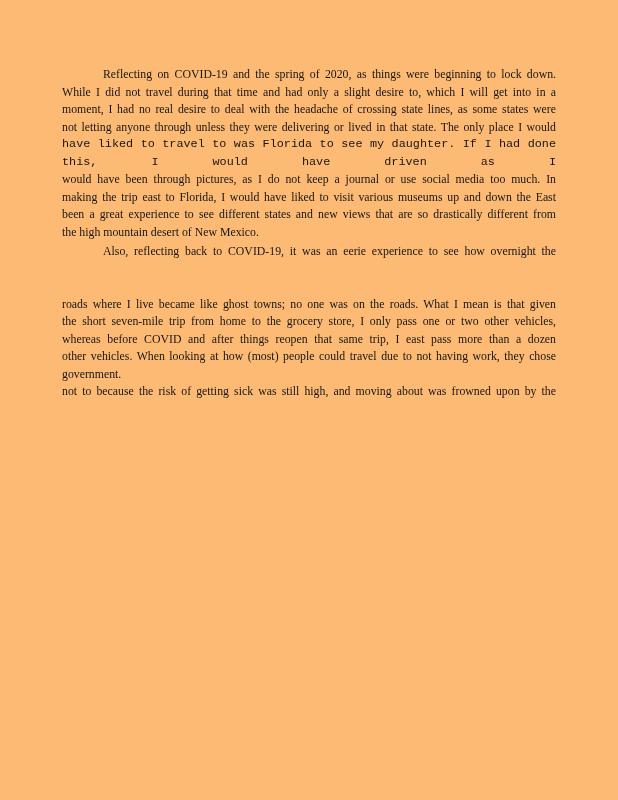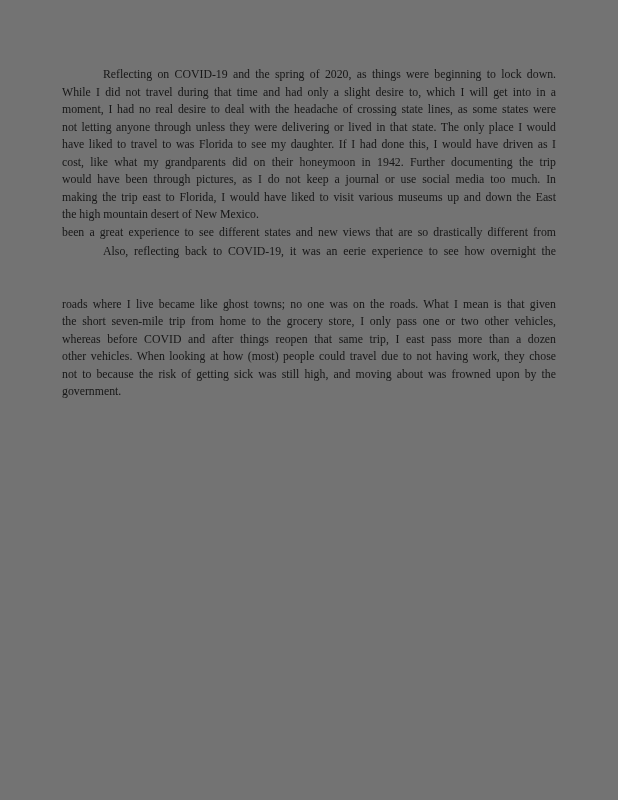--- a/index.html
+++ b/index.html
@@ -45,37 +45,36 @@
   .line.first {
     text-indent: 41px;
   }
   .line.last {
     text-align-last: left;
   }
 </style>
 </head>
 <body>
 
-<div class="page" style="background: #737373;">
+<div class="page" style="background: #fdba74;">
   <div class="text-block" id="doc-body">
       <div class="para">
         <div class="line first" style="color: rgb(22, 22, 22);">Reflecting on COVID-19 and the spring of 2020, as things were beginning to lock down.</div>
         <div class="line" style="color: rgb(22, 22, 22);">While I did not travel during that time and had only a slight desire to, which I will get into in a</div>
         <div class="line" style="color: rgb(22, 22, 22);">moment, I had no real desire to deal with the headache of crossing state lines, as some states were</div>
         <div class="line" style="color: rgb(22, 22, 22);">not letting anyone through unless they were delivering or lived in that state. The only place I would</div>
-        <div class="line" style="color: rgb(22, 22, 22);">have liked to travel to was Florida to see my daughter. If I had done this, I would have driven as I</div>
-        <div class="line" style="color: rgb(22, 22, 22);">cost, like what my grandparents did on their honeymoon in 1942. Further documenting the trip</div>
+        <div class="line" style="color: rgb(22, 22, 22); font-family: Liberation Mono, monospace;">have liked to travel to was Florida to see my daughter. If I had done this, I would have driven as I</div>
         <div class="line" style="color: rgb(22, 22, 22);">would have been through pictures, as I do not keep a journal or use social media too much. In</div>
         <div class="line" style="color: rgb(22, 22, 22);">making the trip east to Florida, I would have liked to visit various museums up and down the East</div>
+        <div class="line" style="color: rgb(22, 22, 22);">been a great experience to see different states and new views that are so drastically different from</div>
         <div class="line last" style="color: rgb(22, 22, 22);">the high mountain desert of New Mexico.</div>
-        <div class="line" style="color: rgb(22, 22, 22);">been a great experience to see different states and new views that are so drastically different from</div>
       </div>
       <div class="para">
         <div class="line first" style="color: rgb(22, 22, 22);">Also, reflecting back to COVID-19, it was an eerie experience to see how overnight the</div>
         <div class="line" style="color: rgb(22, 22, 22); margin-top: 35px;">roads where I live became like ghost towns; no one was on the roads. What I mean is that given</div>
         <div class="line" style="color: rgb(22, 22, 22);">the short seven-mile trip from home to the grocery store, I only pass one or two other vehicles,</div>
         <div class="line" style="color: rgb(22, 22, 22);">whereas before COVID and after things reopen that same trip, I east pass more than a dozen</div>
         <div class="line" style="color: rgb(22, 22, 22);">other vehicles. When looking at how (most) people could travel due to not having work, they chose</div>
+        <div class="line last" style="color: rgb(22, 22, 22);">government.</div>
         <div class="line" style="color: rgb(22, 22, 22);">not to because the risk of getting sick was still high, and moving about was frowned upon by the</div>
-        <div class="line last" style="color: rgb(22, 22, 22);">government.</div>
       </div>
     </div>
 </div>
 
 </body></html>

